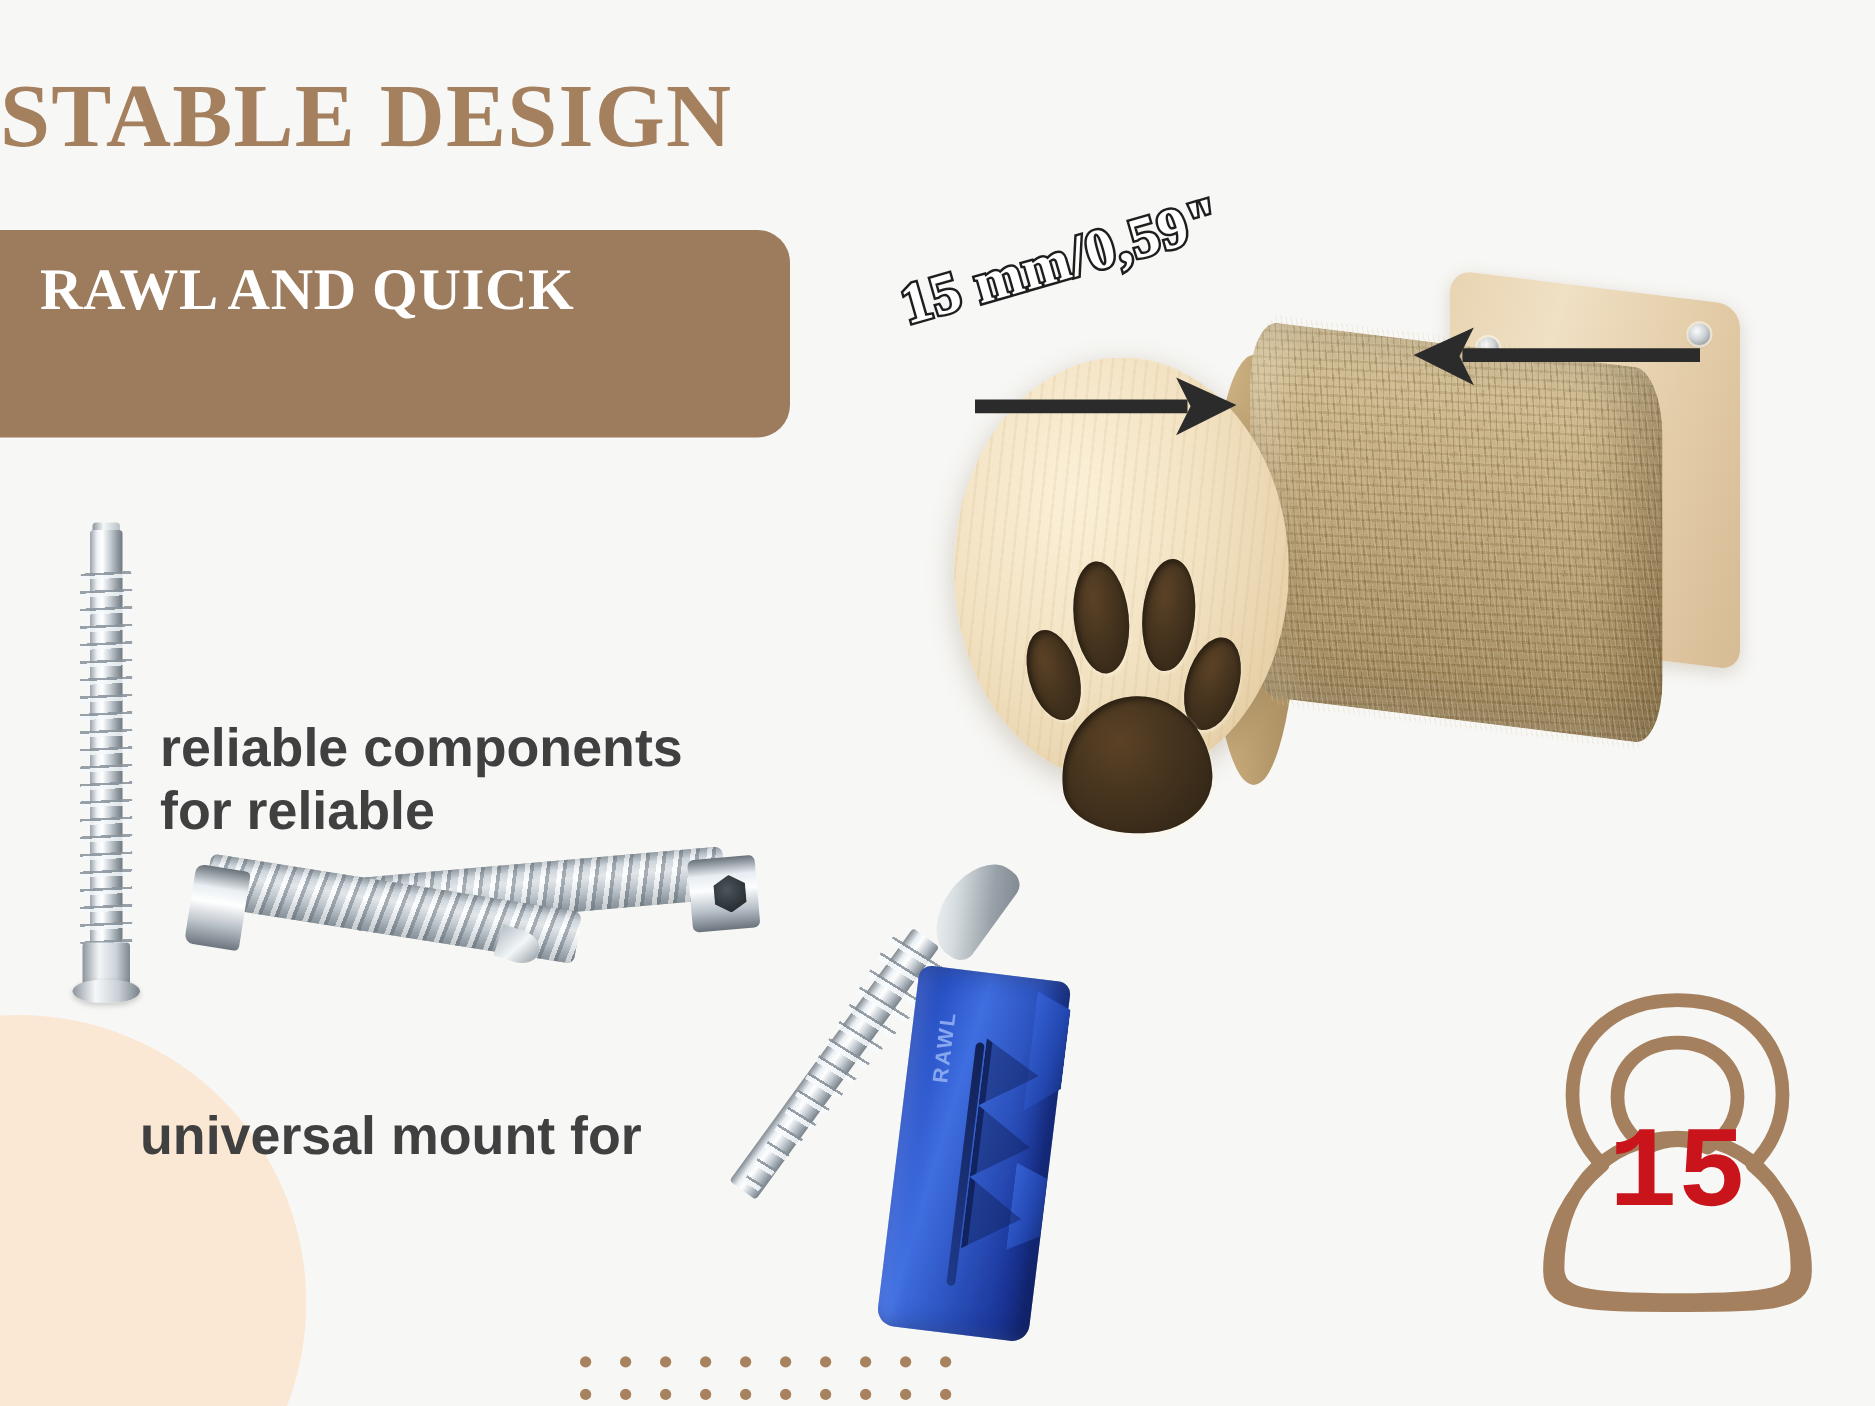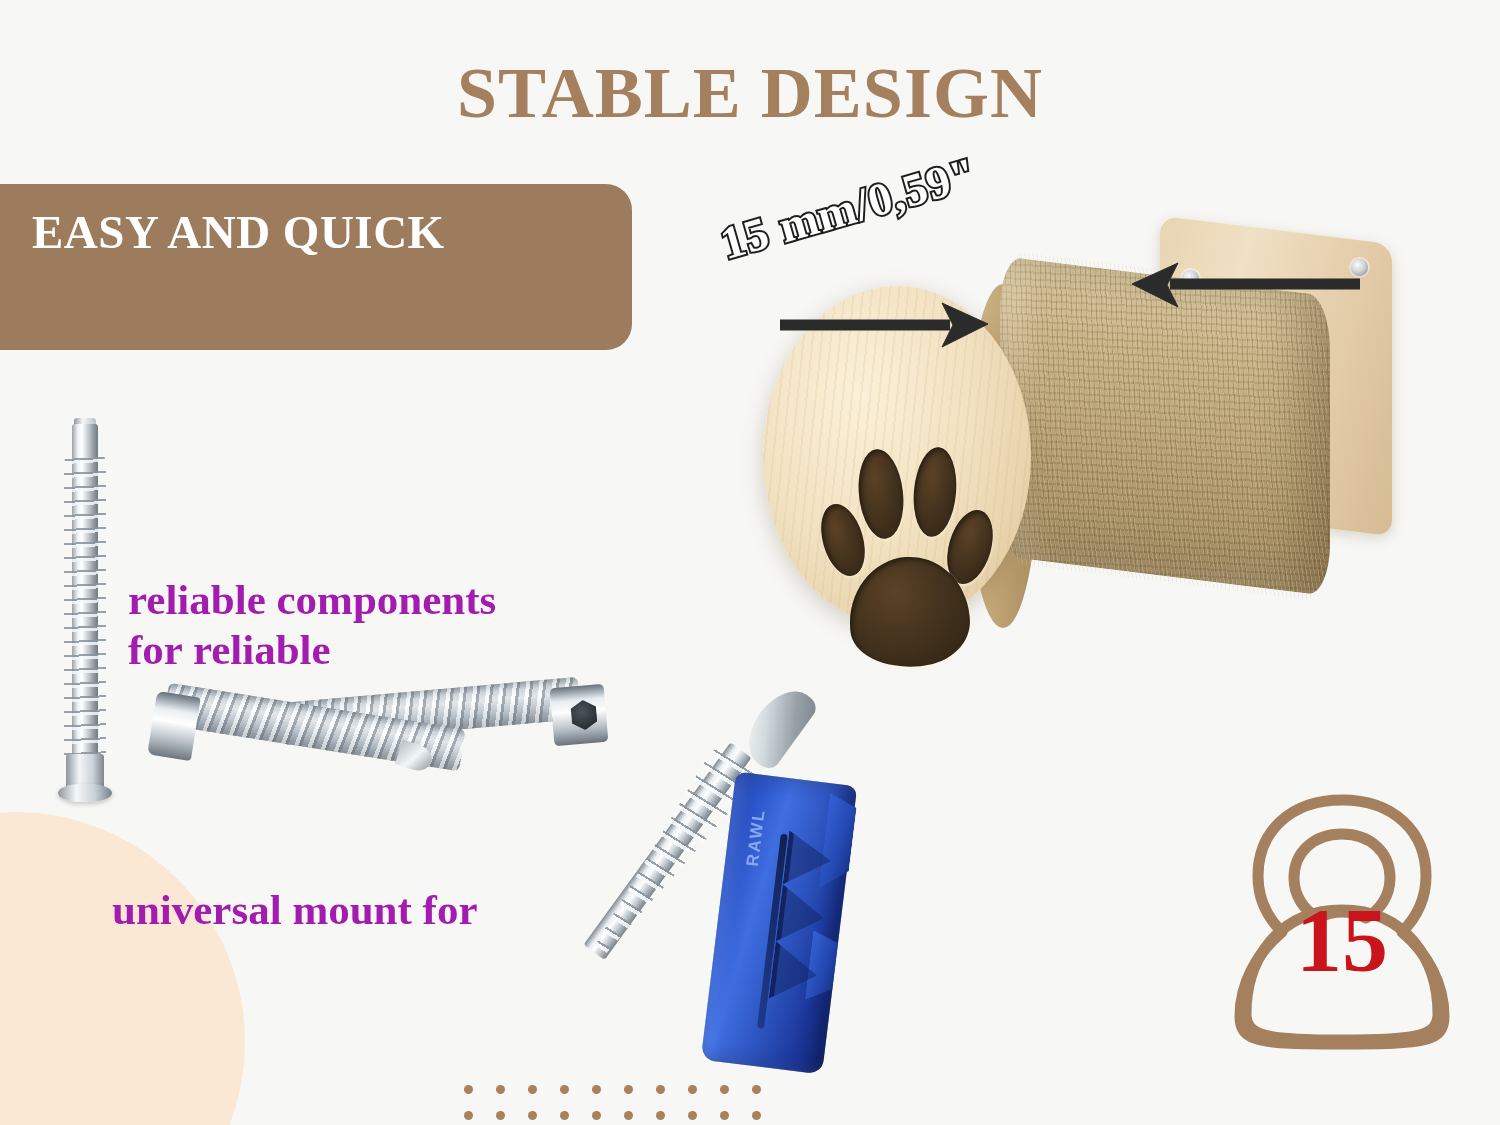--- a/index.html
+++ b/index.html
@@ -55,21 +55,21 @@
     border-radius: 50%;
     background: #a8815e;
   }
 
   
   .headline {
     position: absolute;
     left: 0;
     top: 52px;
     width: 1500px;
-    text-align: center;
+    text-align: left;
     font-size: 72px;
     font-weight: 700;
     letter-spacing: 1px;
     color: #a5805f;
     z-index: 5;
     font-family: "Liberation Serif", serif;
   }
 
   
   .badge {
@@ -89,26 +89,26 @@
     font-size: 47px;
     font-weight: 700;
     line-height: 1.12;
     letter-spacing: 0.5px;
     font-family: "Liberation Serif", serif;
   }
 
   
   .caption {
     position: absolute;
-    color: #a21caf;
+    color: #404040;
     font-size: 43px;
     font-weight: 700;
     line-height: 1.16;
     z-index: 6;
-    font-family: Liberation Serif, serif;
+    font-family: Liberation Sans, sans-serif;
   }
   .caption-components { left: 128px; top: 575px; }
   .caption-mount      { left: 112px; top: 885px; }
 
   
   .product {
     position: absolute;
     left: 735px;
     top: 218px;
     width: 690px;
@@ -427,21 +427,21 @@
     font-size: 17px; letter-spacing: 2px; font-weight: 700;
     transform: rotate(-90deg); transform-origin: left top;
     font-family: "Liberation Sans", sans-serif;
   }
 
   
   .kettlebell { position: absolute; left: 1212px; top: 782px; width: 290px; height: 300px; z-index: 6; }
   .kb-num {
     position: absolute; left: 0; top: 112px; width: 260px;
     text-align: center; color: #c8141a; font-size: 92px; font-weight: 700;
-    line-height: 1; font-family: Liberation Serif, serif;
+    line-height: 1; font-family: Liberation Mono, monospace;
   }
   .kb-unit {
     position: absolute; left: 0; top: 206px; width: 260px;
     text-align: center; color: #c8141a; font-size: 45px; font-weight: 700;
     line-height: 1; letter-spacing: 1px; font-family: "Liberation Serif", serif;
   }
 </style>
 </head>
 <body>
 
@@ -468,21 +468,21 @@
       <i></i>
       <i></i>
       <i></i>
       <i></i>
       <i></i>
   </div>
 
   <div class="headline">STABLE DESIGN</div>
 
   <div class="badge">
-    <div class="badge-line">EASY AND QUICK</div>
+    <div class="badge-line">RAWL AND QUICK</div>
   </div>
 
   <div class="caption caption-components">
     <div>reliable components</div>
     <div>for reliable</div>
   </div>
 
   <div class="caption caption-mount">
     <div>universal mount for</div>
   </div>

